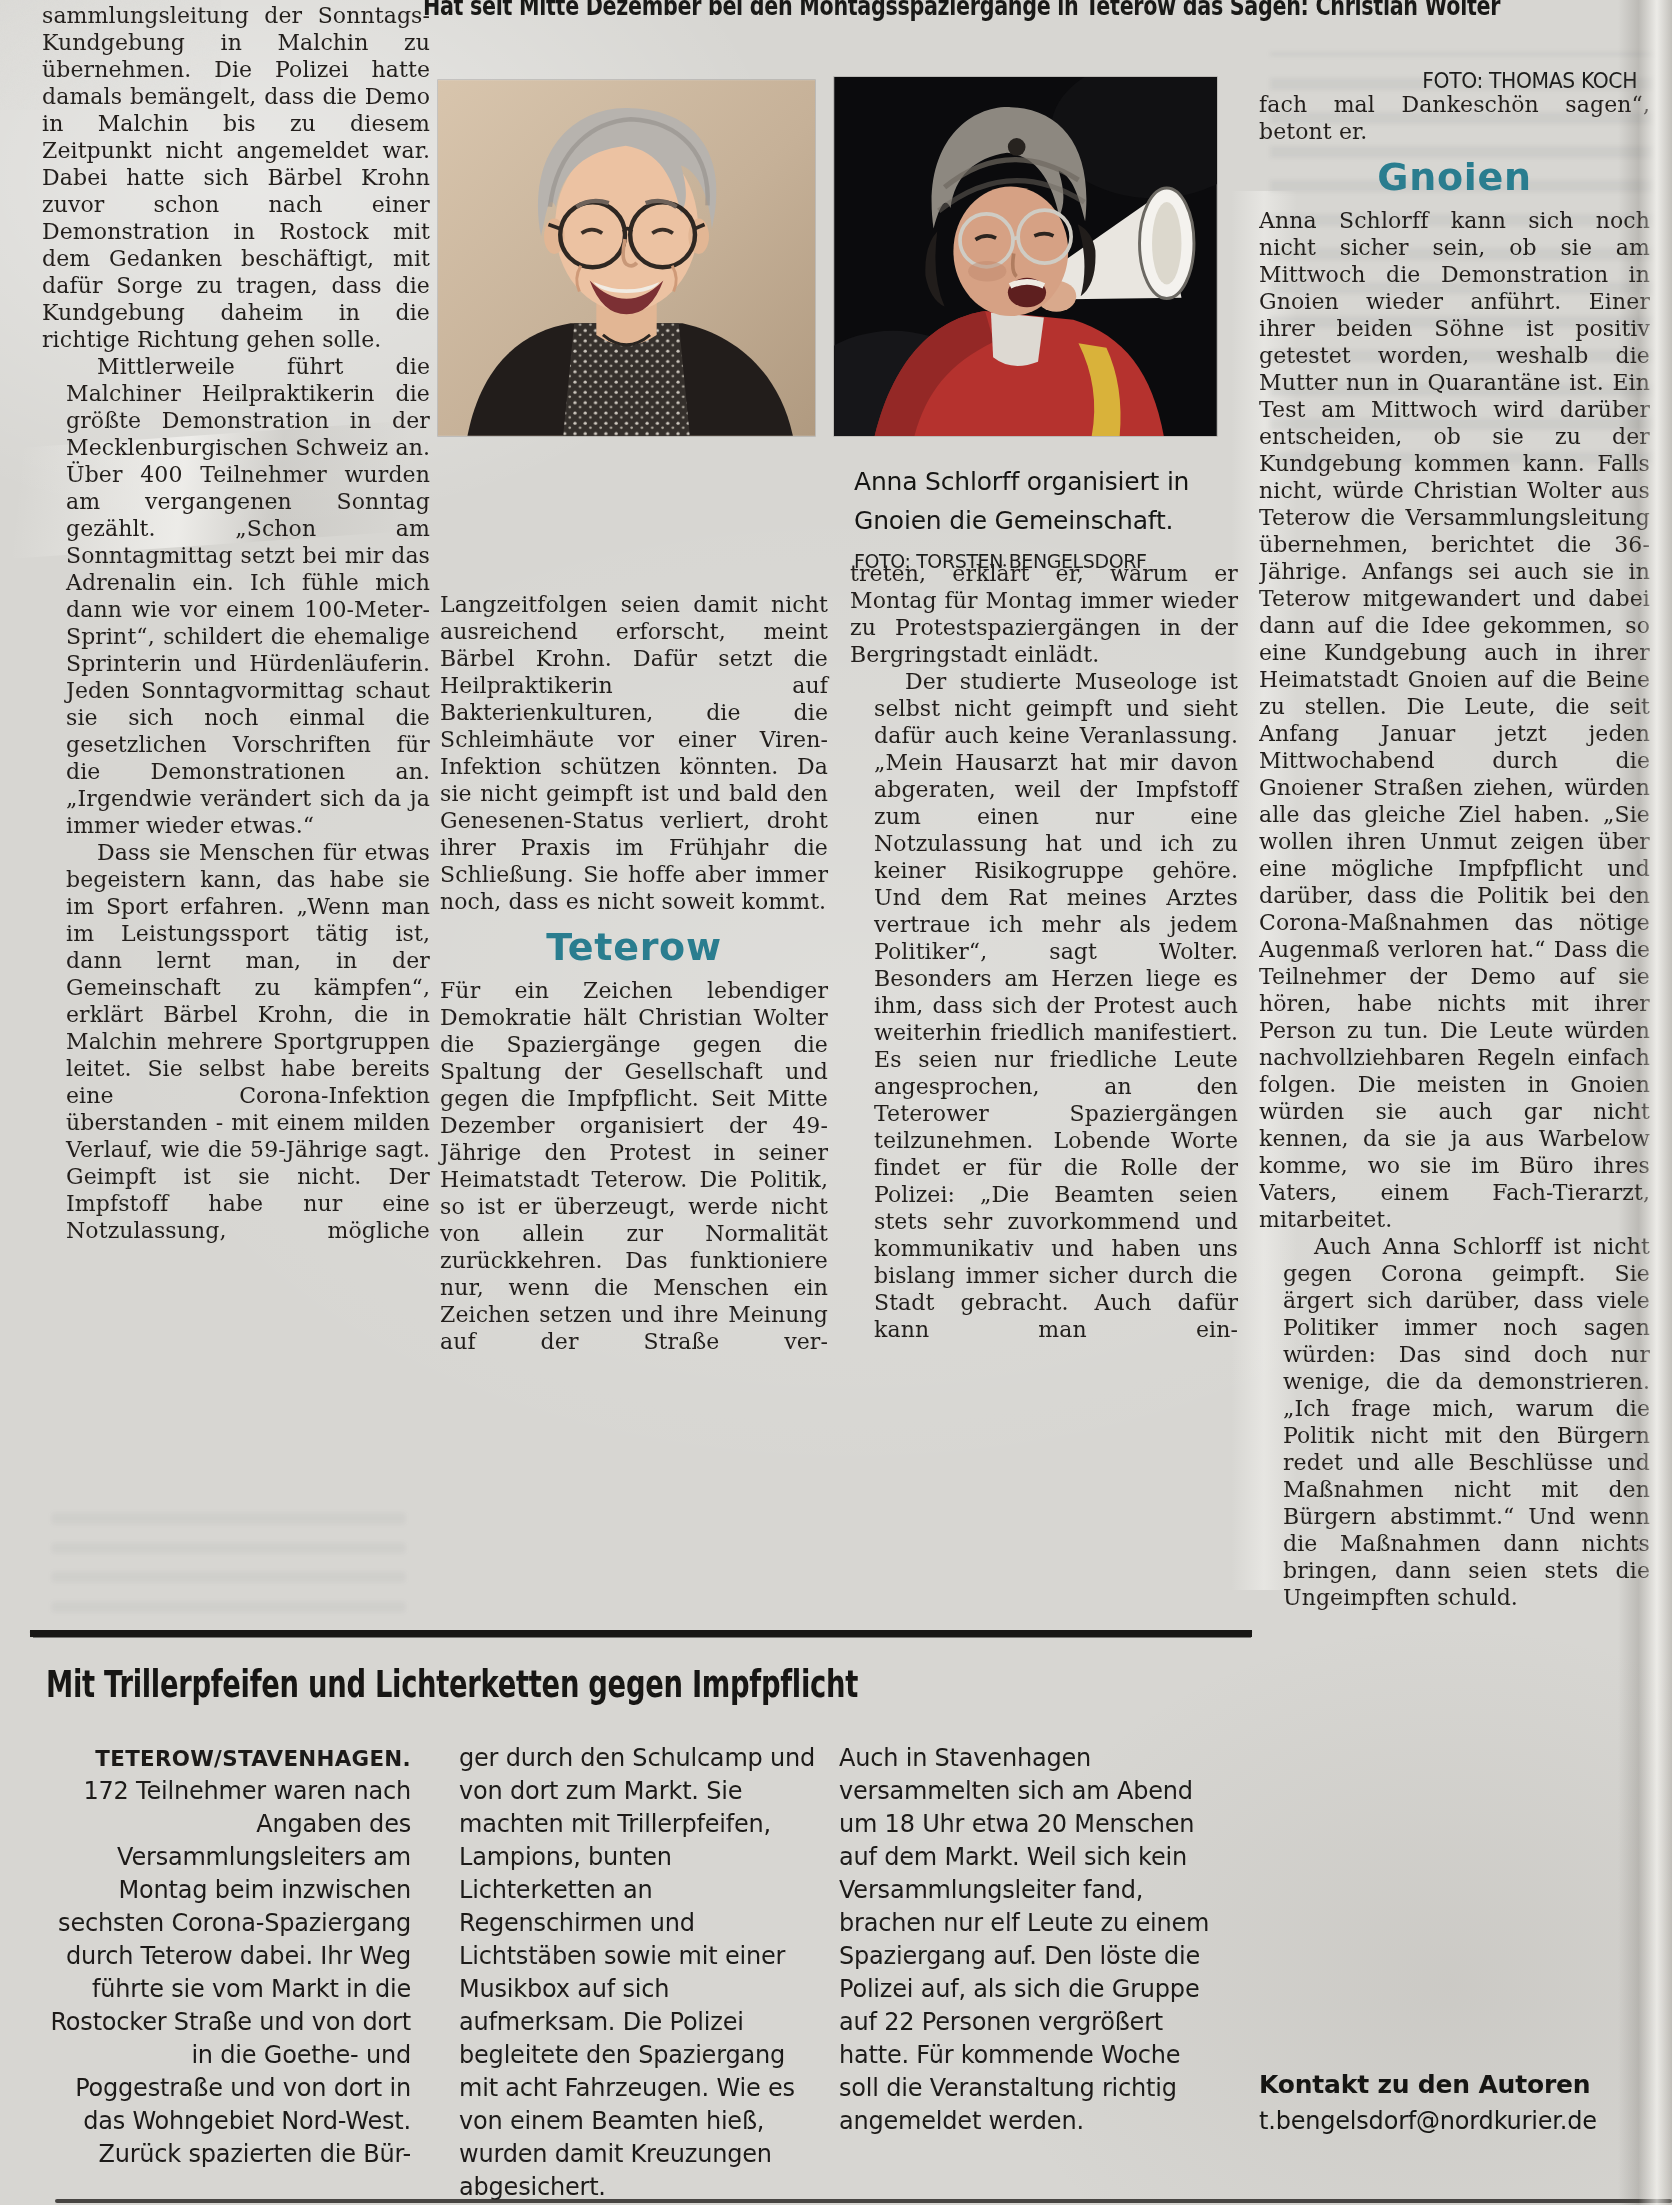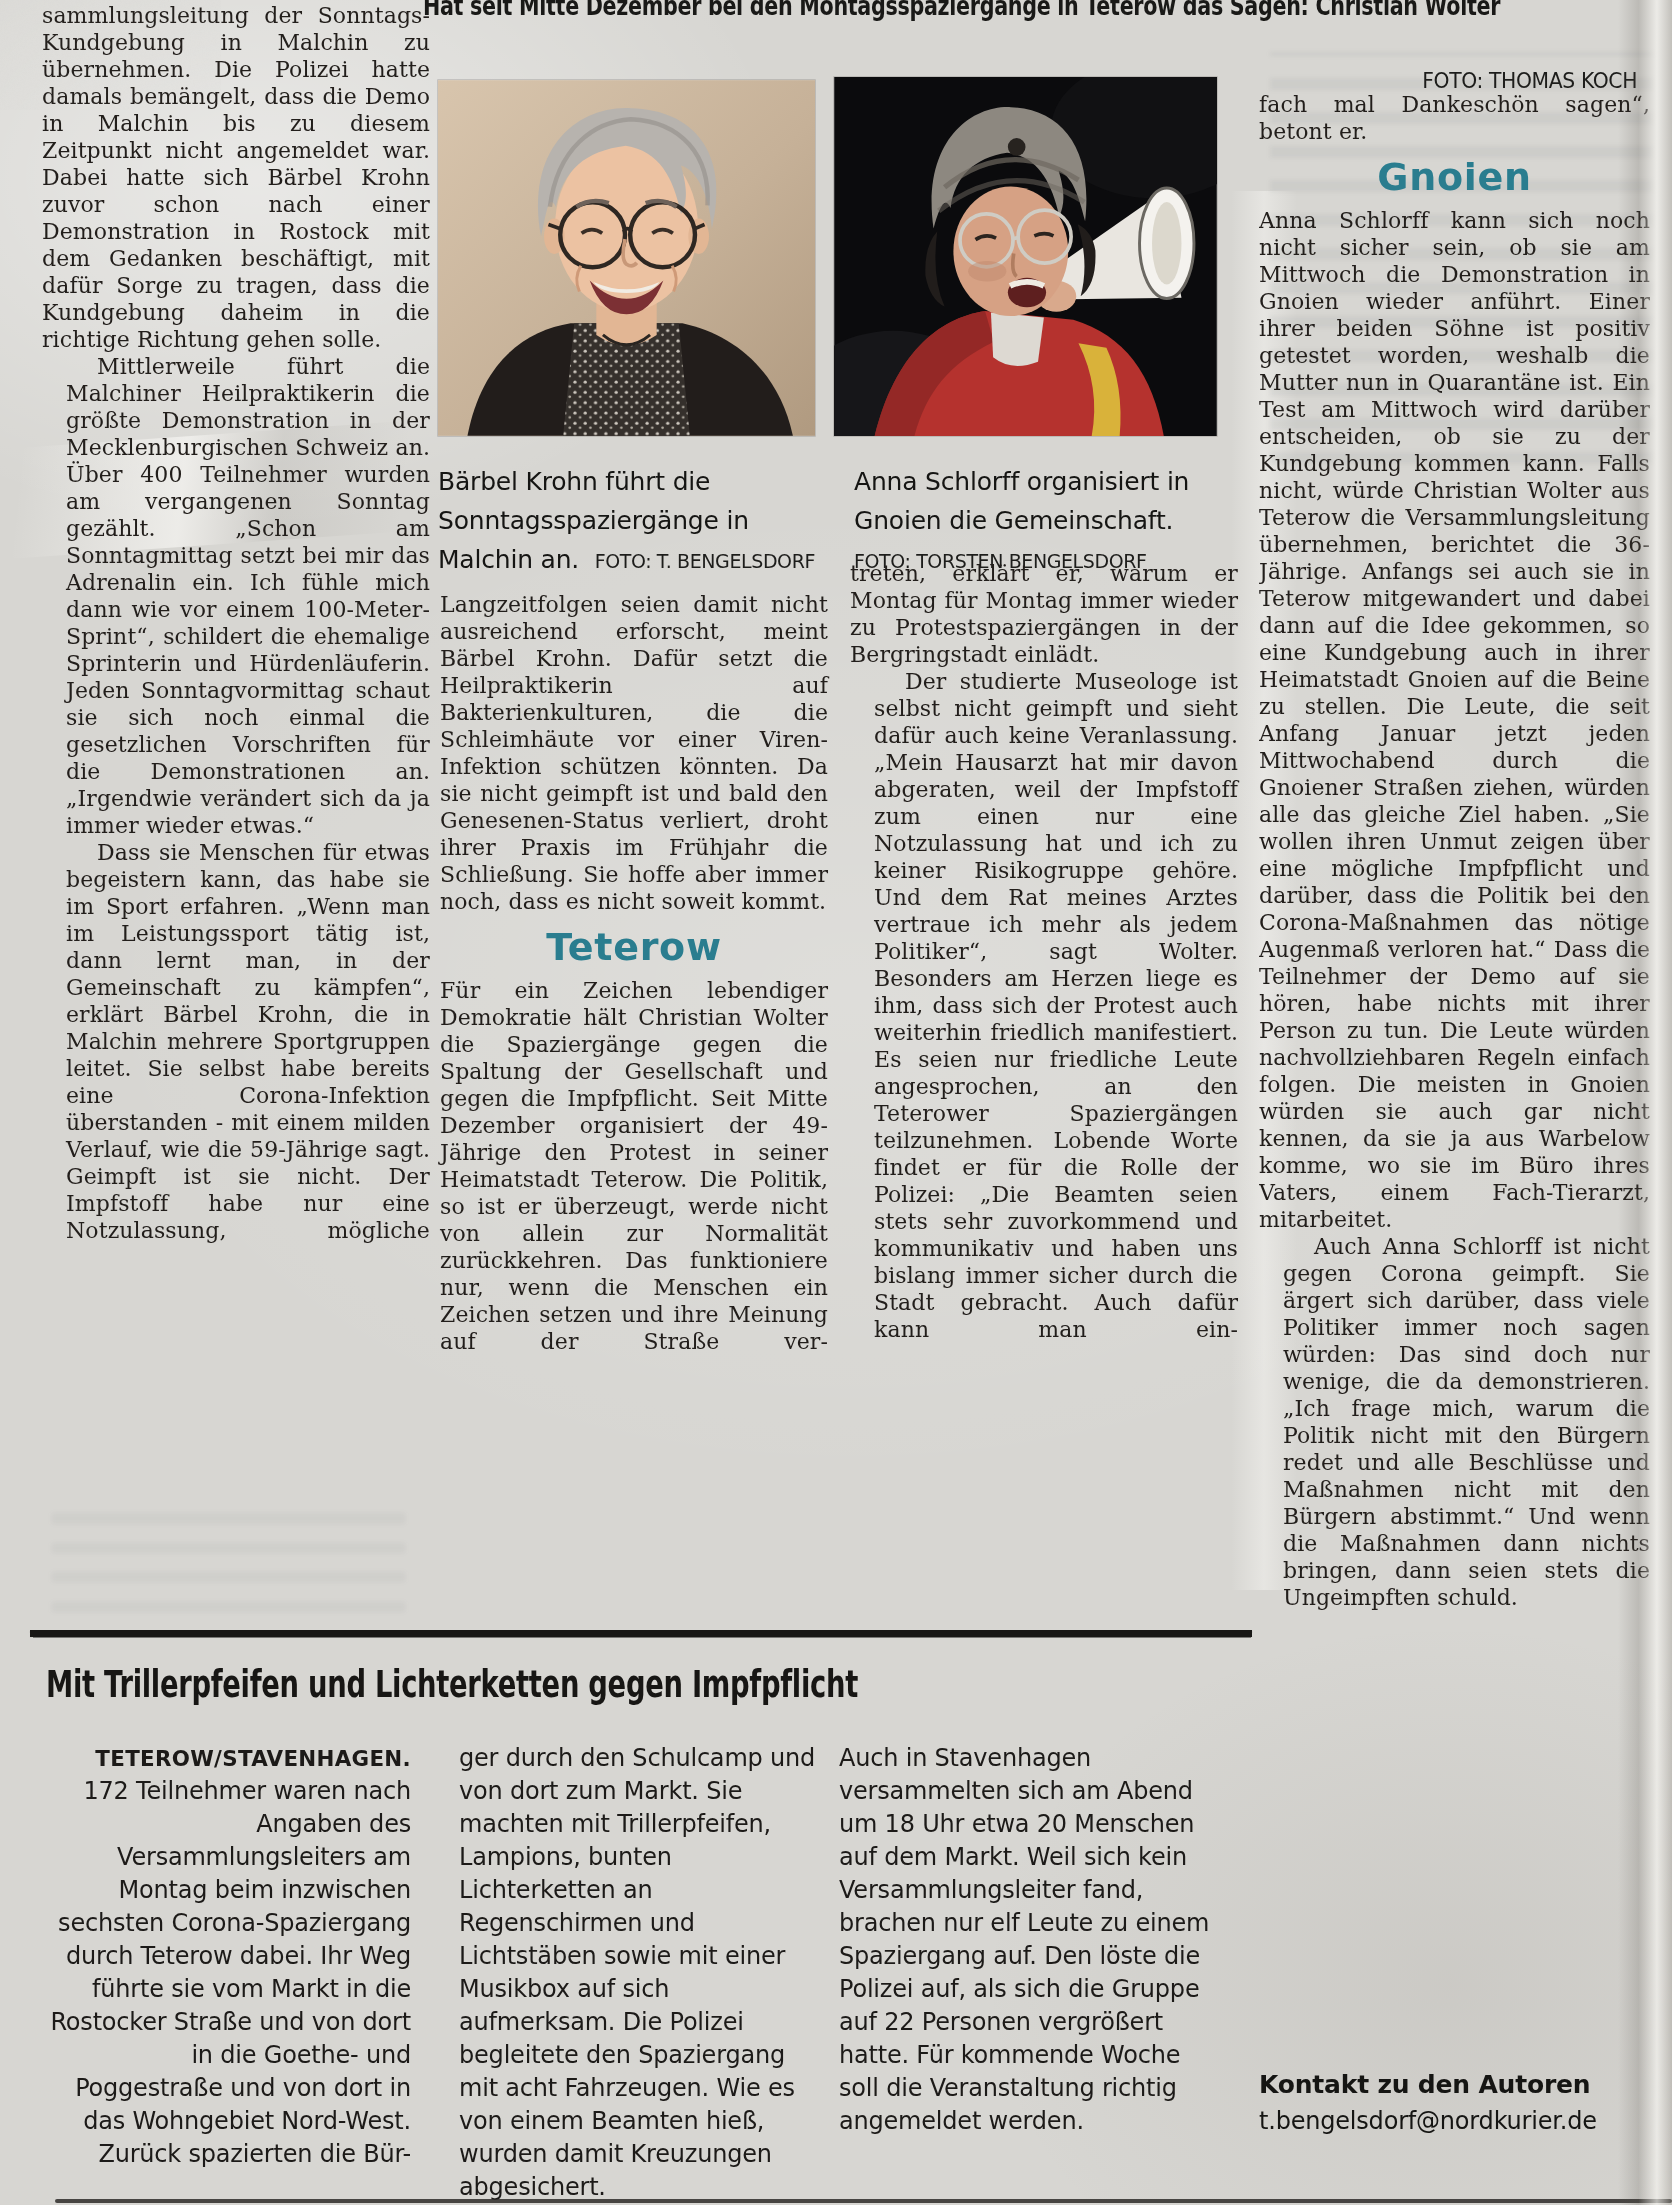--- a/index.html
+++ b/index.html
@@ -144,28 +144,20 @@
       <line x1="242" y1="220" x2="251" y2="218" stroke="#cfccc4" stroke-width="5"></line>
       <path d="M192 221 q14 -9 28 -2" stroke="#2c241f" stroke-width="5" fill="none"></path>
       <path d="M272 216 q14 -6 26 0" stroke="#2c241f" stroke-width="5" fill="none"></path>
       <path d="M244 240 q-4 25 4 31" stroke="#b07d60" stroke-width="5" fill="none"></path>
       <ellipse cx="262" cy="293" rx="26" ry="20" fill="#5e1f1f"></ellipse>
       <path d="M239 284 q23 -11 46 0" stroke="#f0eae2" stroke-width="8" fill="none"></path>
       <ellipse cx="208" cy="264" rx="26" ry="14" fill="#c08a6d" opacity="0.5"></ellipse>
     </svg>
   </div>
 
-  <div class="caption" style="left:438px;top:462px;width:377px;">
-    <div>Bärbel Krohn führt die</div>
-    <div>Sonntagsspaziergänge in</div>
-    <div class="lastline">
-      <span>Malchin an.</span>
-      <span class="credit">FOTO: T. BENGELSDORF</span>
-    </div>
-  </div>
 
   <div class="caption" style="left:834px;top:462px;width:383px;margin-left:20px;">
     <div>Anna Schlorff organisiert in</div>
     <div>Gnoien die Gemeinschaft.</div>
     <div class="creditline"><span class="credit">FOTO: TORSTEN BENGELSDORF</span></div>
   </div>
 
   <div class="serifcol" style="left:440px;top:591px;width:388px;">
     <p>Langzeitfolgen seien damit nicht ausreichend erforscht, meint Bärbel Krohn. Dafür setzt die Heilpraktikerin auf Bakterienkulturen, die die Schleimhäute vor einer Viren-Infektion schützen könnten. Da sie nicht geimpft ist und bald den Genesenen-Status verliert, droht ihrer Praxis im Frühjahr die Schließung. Sie hoffe aber immer noch, dass es nicht soweit kommt.</p>
     <h2 class="teal">Teterow</h2>

